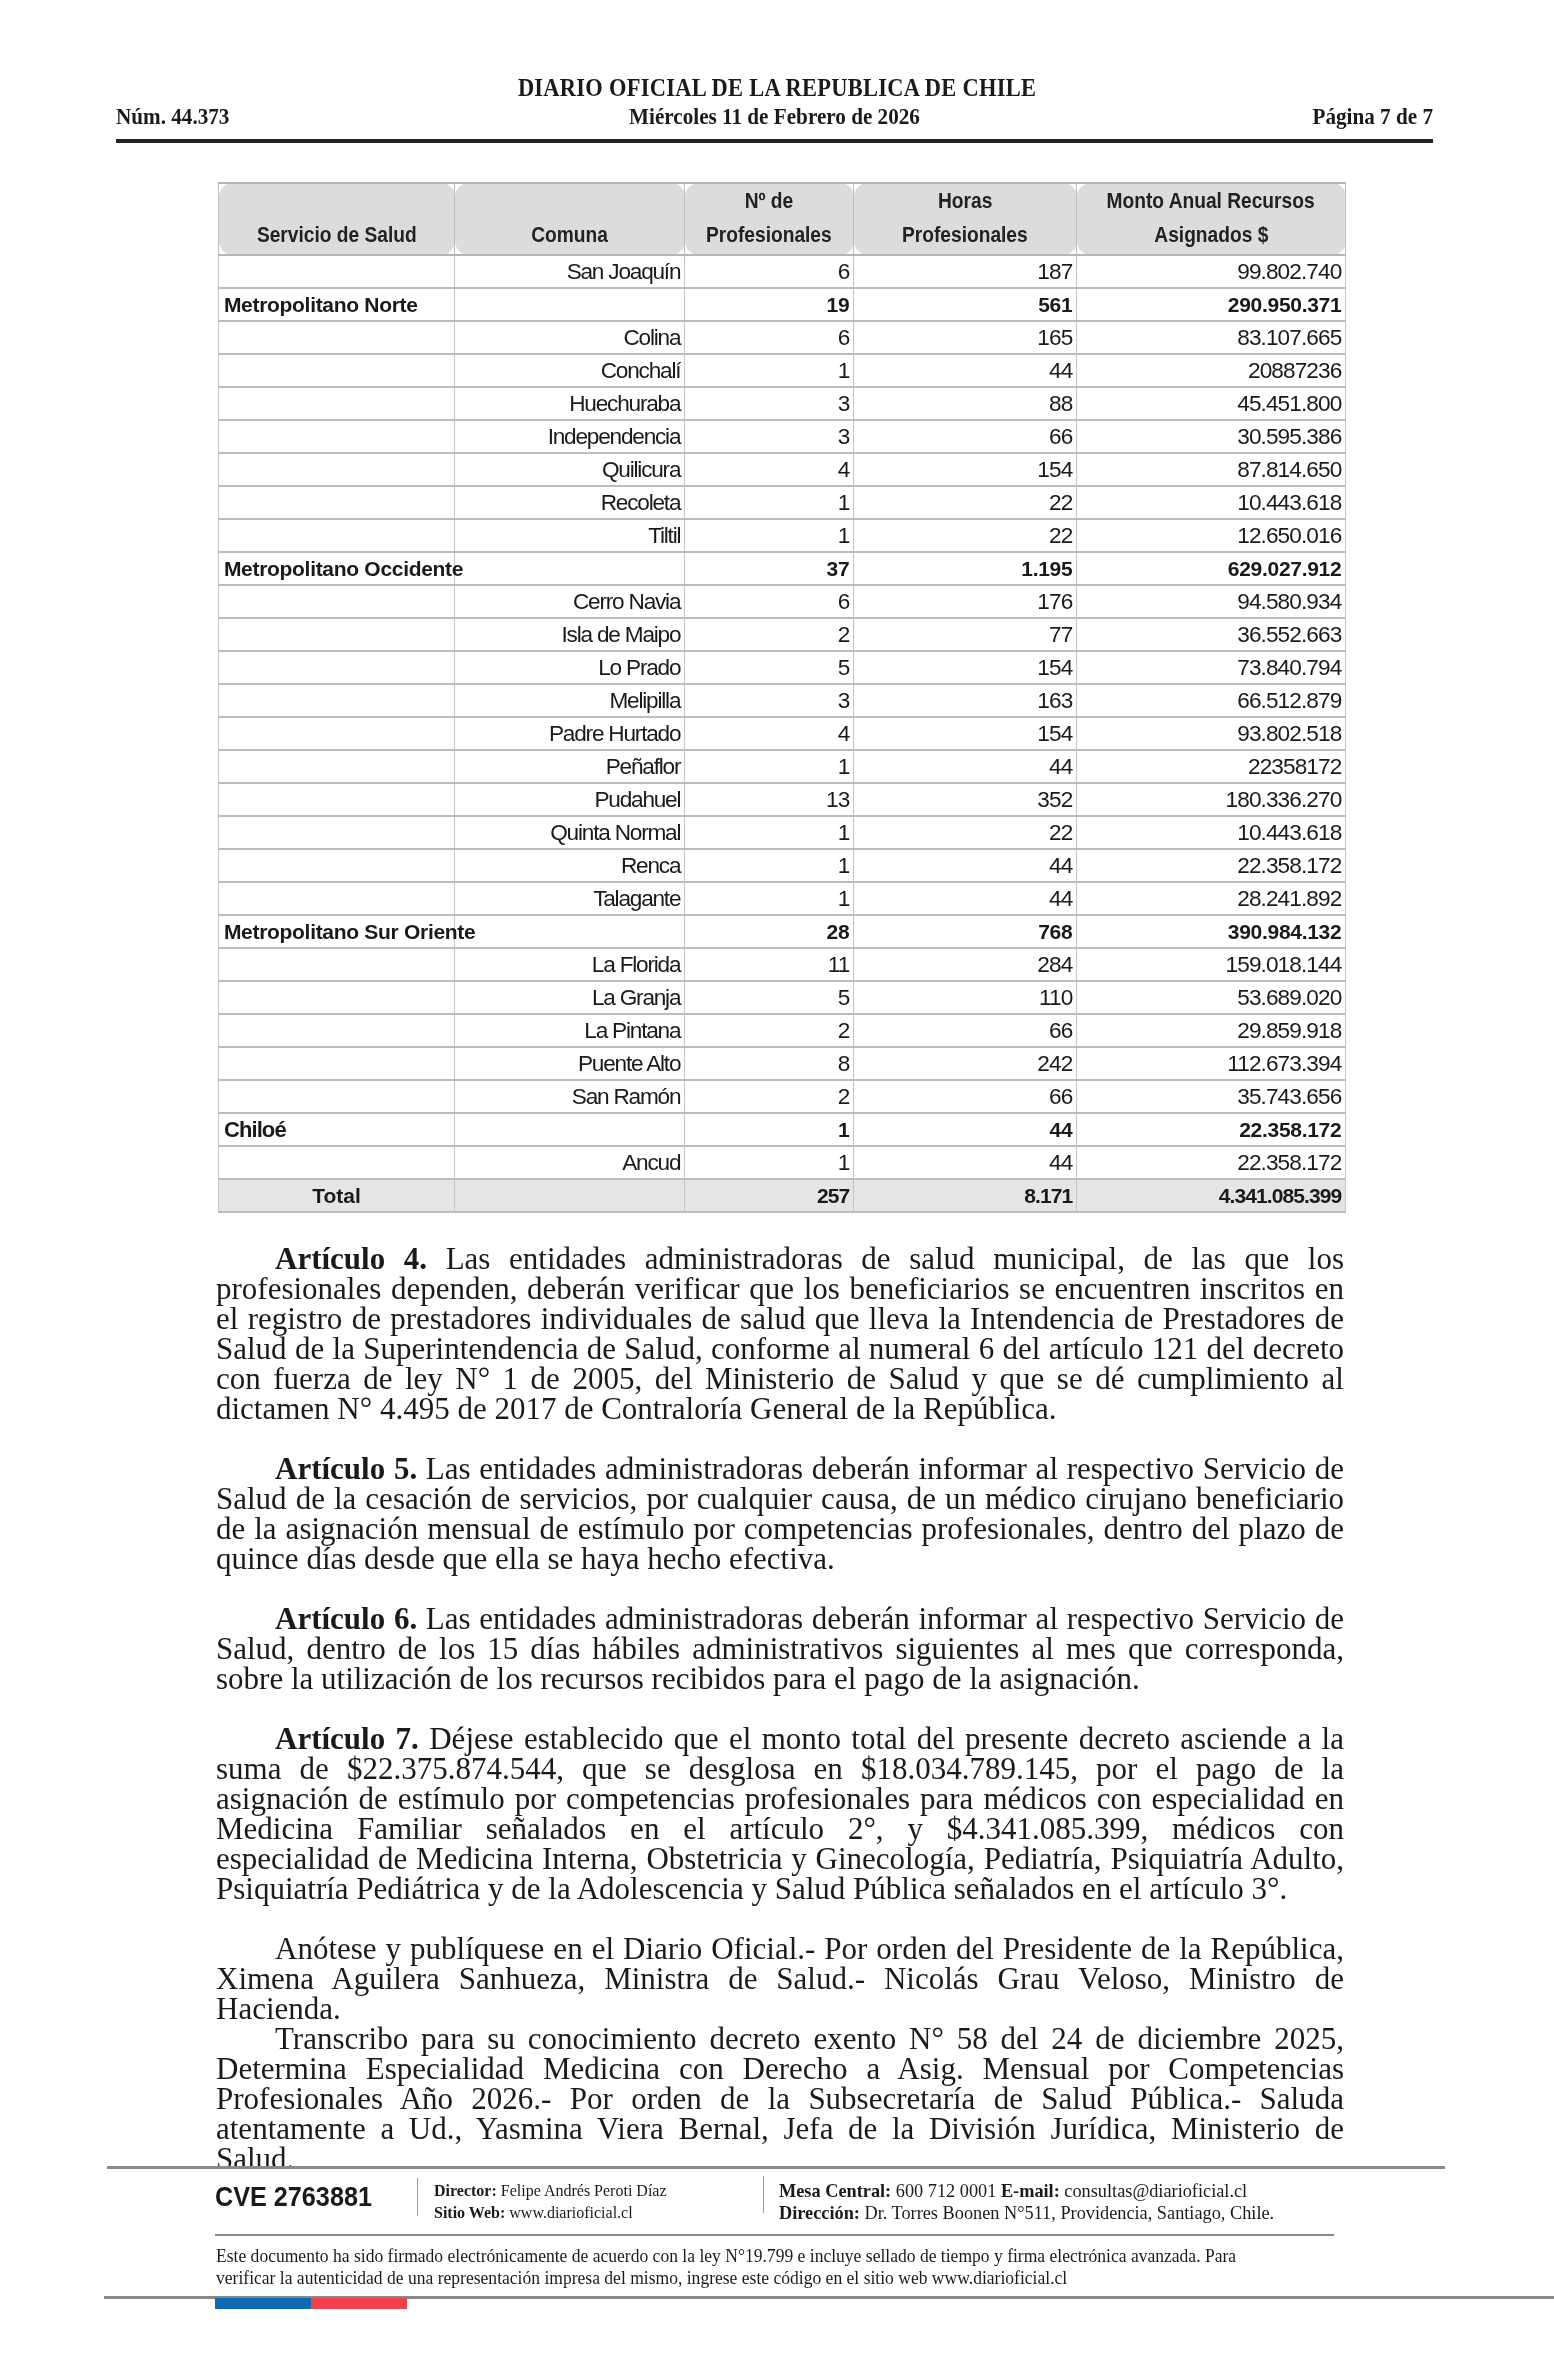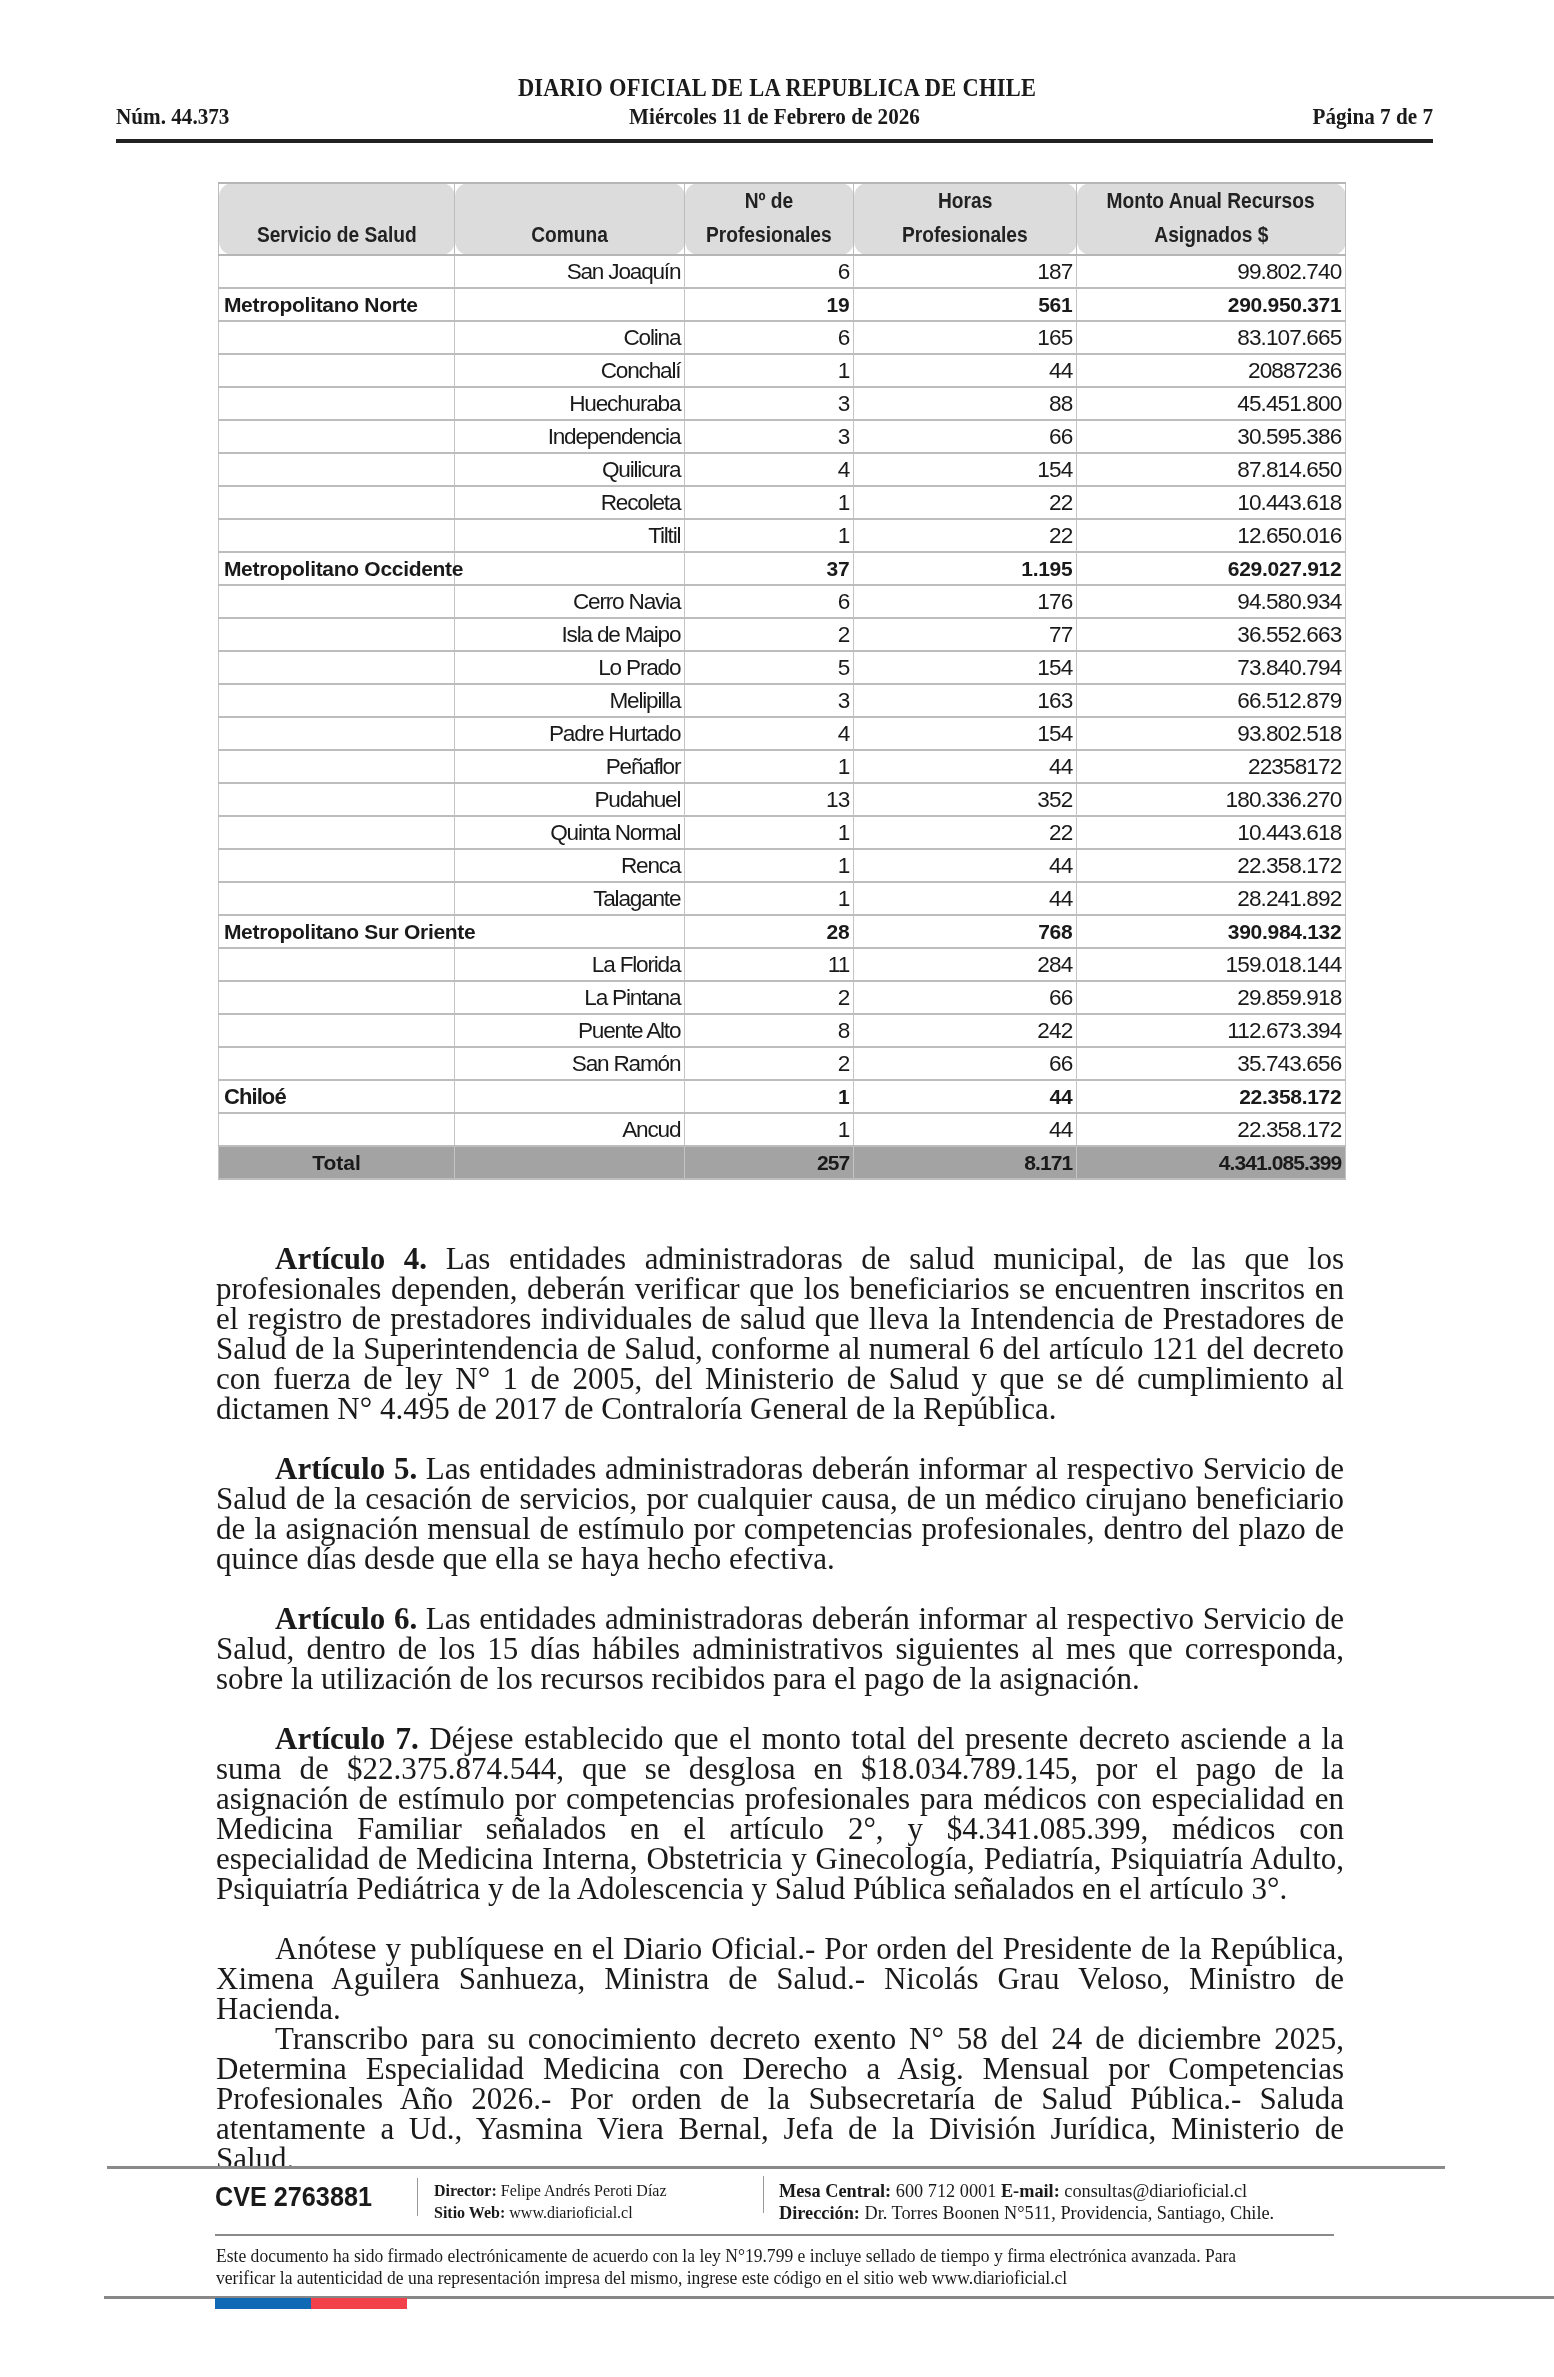--- a/index.html
+++ b/index.html
@@ -17,21 +17,21 @@
   .tbl col.c1 { width: 236px; } .tbl col.c2 { width: 230px; } .tbl col.c3 { width: 169px; } .tbl col.c4 { width: 223px; } .tbl col.c5 { width: 269px; }
   .tbl th { background: #dcdcdc; font-weight: bold; font-size: 21.3px; color: #222; height: 67px; vertical-align: bottom; text-align: center; padding: 0 2.4px 2.4px 2.4px; line-height: 34px; border-left: 1.2px solid #bdbdbd; border-right: 1.2px solid #bdbdbd; border-top: 2.4px solid #b5b5b5; border-bottom: 2.4px solid #b5b5b5; transform-origin: center; border-radius: 14px; }
   .tbl th span { display: inline-block; transform: scaleX(0.9); }
   .tbl td { height: 31px; padding: 0 3.7px; font-size: 22.6px; line-height: 31px; border-left: 1.2px solid #c4c4c4; border-right: 1.2px solid #c4c4c4; border-bottom: 2.4px solid #bdbdbd; white-space: nowrap; overflow: visible; }
   .tbl td.num { text-align: right; letter-spacing: -0.9px; }
   .tbl td.comuna { padding-left: 8px; letter-spacing: -1.2px; text-align: right; }
   .tbl tr.group td { font-weight: bold; font-size: 21px; margin-left: 33px; }
   .tbl tr.group td.svc { padding-left: 4.9px; letter-spacing: -0.3px; }
   .tbl tr.group td.num { letter-spacing: -0.3px; }
   .tbl tr.group.plain td.svc { letter-spacing: -0.9px; font-size: 22px; }
-  .tbl tr.total td { background: #a3a3a3; font-weight: bold; font-size: 21px; border-bottom: 2.4px solid #bdbdbd; }
+  .tbl tr.total td { background: #e5e5e5; font-weight: bold; font-size: 21px; border-bottom: 2.4px solid #bdbdbd; }
   .tbl tr.total td.svc { text-align: center; }
 
   
   .body { position: absolute; left: 216px; width: 1128px; top: 1244px; font-size: 31px; line-height: 30px; text-align: justify; }
   .body p { margin: 0 0 30px 0; text-indent: 59px; }
   .body p.tight { margin-bottom: 0; }
   .body b { font-weight: bold; }
 
   
   .ft-rule1 { position: absolute; left: 107px; width: 1338px; top: 2166px; height: 3px; background: #8a8a8a; }
@@ -226,20 +226,27 @@
       </tr>
       <tr>
         <td class="svc"></td>
         <td class="comuna">La Florida</td>
         <td class="num">11</td>
         <td class="num">284</td>
         <td class="num">159.018.144</td>
       </tr>
       <tr>
         <td class="svc"></td>
+        <td class="comuna">La Granja</td>
+        <td class="num">5</td>
+        <td class="num">110</td>
+        <td class="num">53.689.020</td>
+      </tr>
+      <tr>
+        <td class="svc"></td>
         <td class="comuna">La Pintana</td>
         <td class="num">2</td>
         <td class="num">66</td>
         <td class="num">29.859.918</td>
       </tr>
       <tr>
         <td class="svc"></td>
         <td class="comuna">Puente Alto</td>
         <td class="num">8</td>
         <td class="num">242</td>

